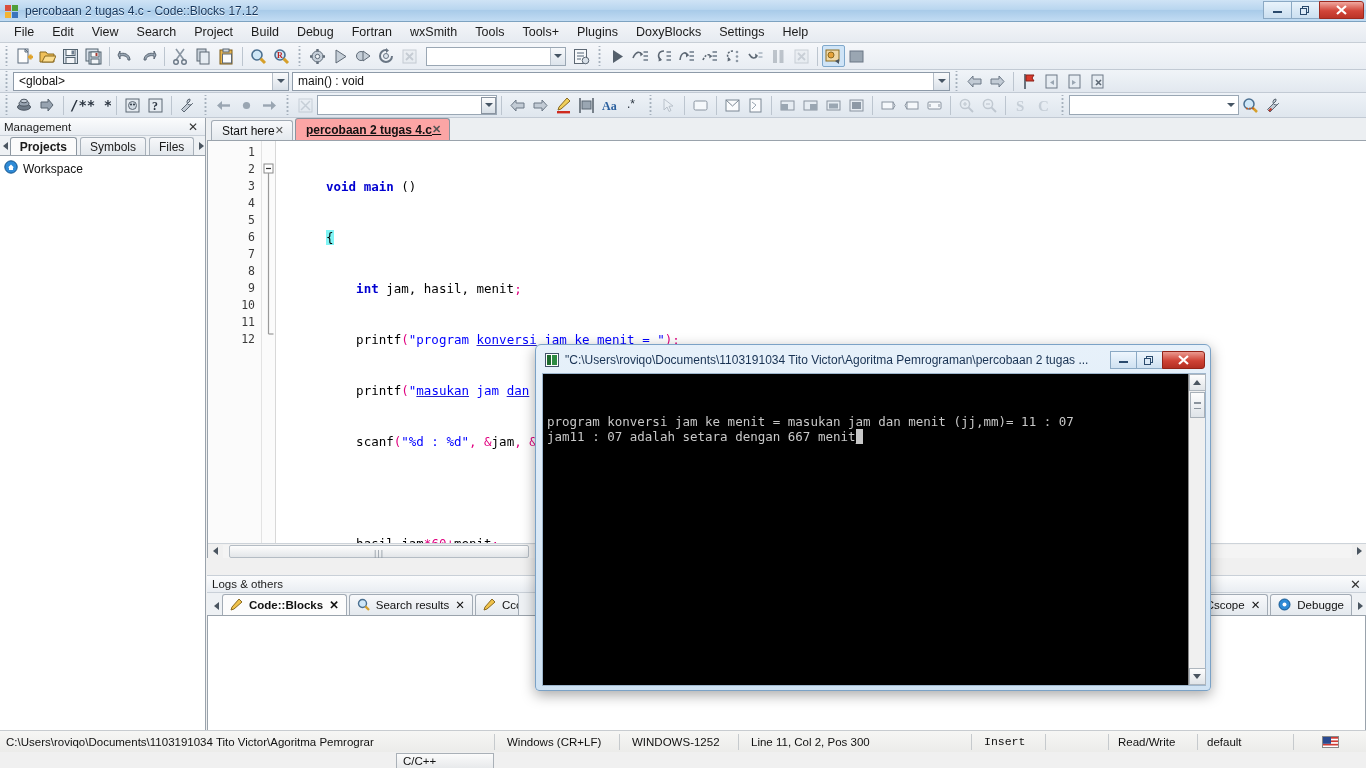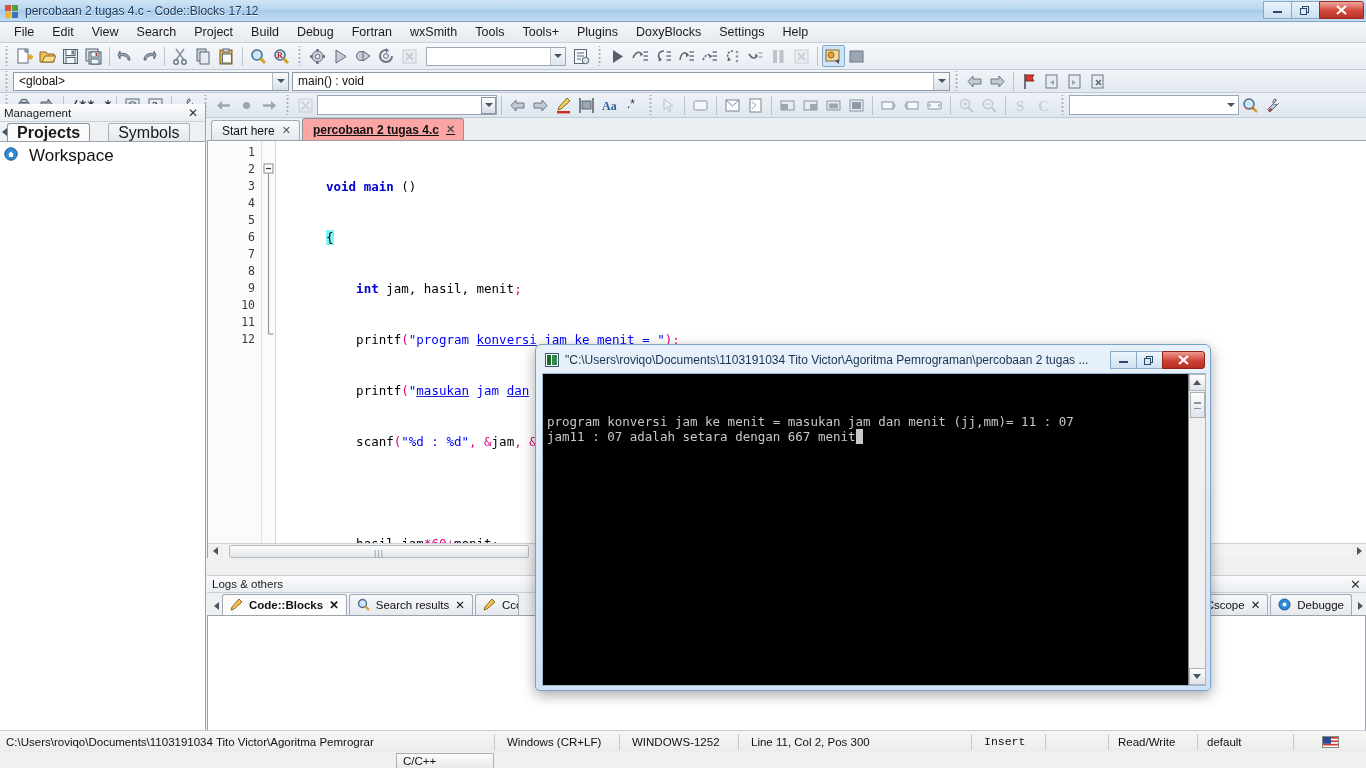--- a/index.html
+++ b/index.html
@@ -109,50 +109,50 @@
     border-bottom:1px solid #c2cad4;
   }
   .scope-combo {
     height:19px; border:1px solid #8d9aa8; background:#fff; display:flex; align-items:center;
     font-size:12px; color:#111; padding-left:5px;
   }
   .scope-combo .arrow{ margin-left:auto;width:16px;height:17px;background:linear-gradient(to bottom,#fafbfc,#d9e0e8);border-left:1px solid #b4bdc7;display:flex;align-items:center;justify-content:center;}
 
   
   .mgmt {
-    position:absolute; left:0; top:104px; width:206px; height:628px;
+    position:absolute; left:0; top:118px; width:206px; height:628px;
     background:#f0f0f0; border-right:1px solid #9aa3ac;
   }
   .mgmt-head {
     height:18px; background:linear-gradient(to bottom,#fbfcfd,#e9edf2);
     border-bottom:1px solid #c9d0d8;
     display:flex;align-items:center;padding:0 4px;font-size:11.5px;color:#1c1c1c;
   }
   .mgmt-close { margin-left:auto; font-size:12px; color:#333; padding:0 3px; }
   .mgmt-tabs {
     height:20px; display:flex; align-items:flex-end; background:#eef1f4;
     border-bottom:1px solid #9aa3ac; padding-left:2px;
   }
   .tab-scroll { width:12px;height:18px;display:flex;align-items:center;justify-content:center;}
   .mtab {
     height:18px; padding:8px 9px; display:flex; align-items:center;
-    font-size:16px; color:#1a1a1a;
+    font-size:12px; color:#1a1a1a;
     background:linear-gradient(to bottom,#f7f8fa,#e2e7ec);
-    border:1px solid #a8b1ba; border-bottom:none; margin-right:18px;
+    border:1px solid #a8b1ba; border-bottom:none; margin-right:3px;
     border-top-left-radius:3px; border-top-right-radius:3px;
   }
   .mtab.active { background:#fbfbfb; font-weight:bold; border-color:#8d97a1; }
   .mgmt-body { background:#fff; height:588px; padding:4px 4px; }
-  .tree-row { display:flex; align-items:center; gap:11px; font-size:17px; color:#111; }
+  .tree-row { display:flex; align-items:center; gap:5px; font-size:12px; color:#111; }
 
   
   .editor-wrap { position:absolute; left:207px; top:118px; width:1159px; height:455px; background:#f0f0f0; }
   .ed-tabs { height:22px; display:flex; align-items:flex-end; padding-left:4px; background:#eceff2; }
   .etab {
-    height:20px; padding:0 8px 0 10px; display:flex; align-items:center; gap:7px;
+    height:20px; padding:0 8px 0 10px; display:flex; align-items:center; gap:0;
     font-size:12px; color:#111; background:linear-gradient(to bottom,#f8f9fb,#e4e9ee);
     border:1px solid #a2abb5; border-bottom:none; margin-right:2px;
     border-top-left-radius:3px; border-top-right-radius:3px;
   }
   .etab.active { background:#fca5a5; font-weight:bold; border-color:#8a949f; height:22px;text-decoration:underline;}
   .etab .x { color:#555; font-size:11px; }
 
   .ed-body {
     position:absolute; left:0; top:22px; width:1159px; height:418px;
     background:#fff; border:1px solid #9aa3ac; border-right:none; border-bottom:none;

